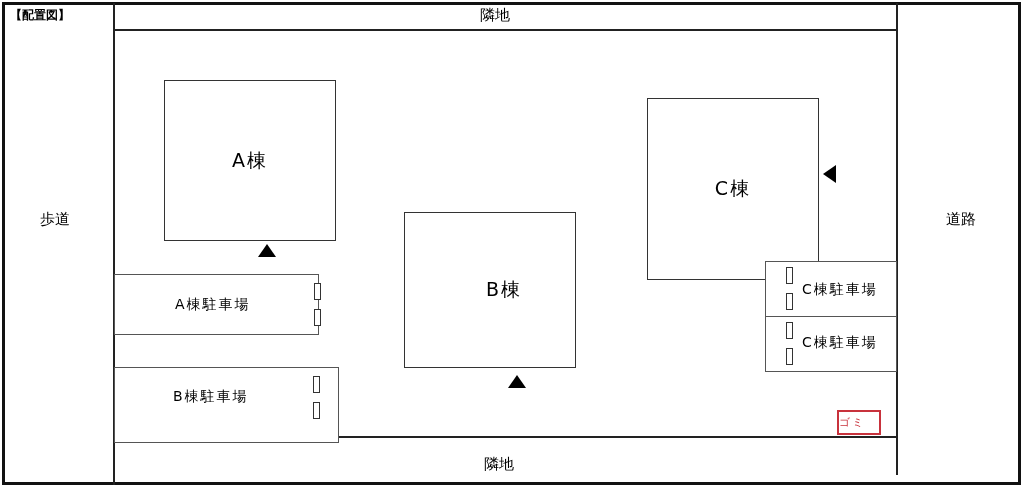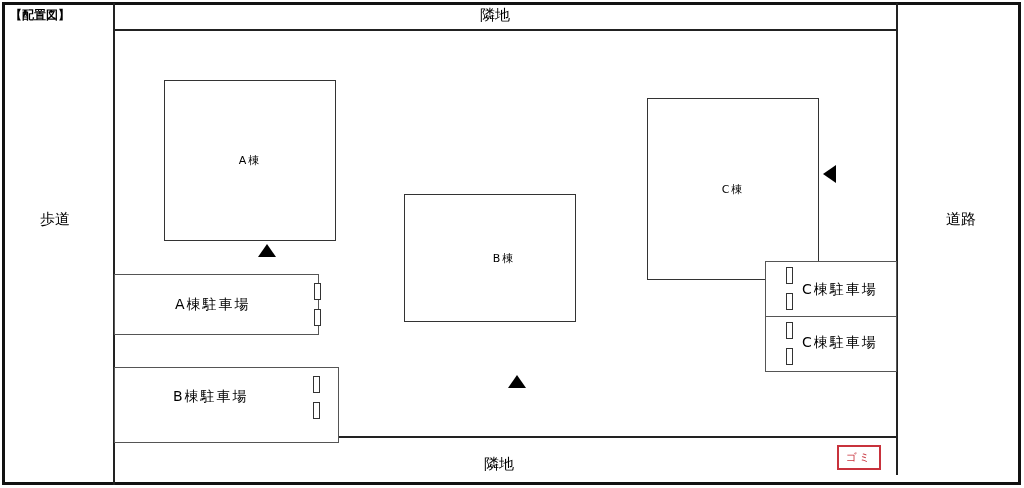--- a/index.html
+++ b/index.html
@@ -2,26 +2,26 @@
 <html><head>
 <meta charset="utf-8">
 <style>
   html,body{margin:0;padding:0;background:#fff;}
   body{width:1024px;height:488px;position:relative;overflow:hidden;font-family:"DejaVu Sans","Liberation Sans",sans-serif;color:#000;}
   .abs{position:absolute;box-sizing:border-box;}
   .frame{left:2px;top:2px;width:1019px;height:483px;border:3px solid #111;}
   .vline{background:#222;width:2px;}
   .hline{background:#222;height:2px;}
   .lbl{position:absolute;font-size:14px;white-space:nowrap;}
-  .bldg{border:1px solid #333;background:#fff;display:flex;align-items:center;justify-content:center;font-size:11px;letter-spacing:2px;}
+  .bldg{border:1px solid #333;background:#fff;display:flex;align-items:center;justify-content:center;font-size:19px;letter-spacing:2px;}
   .park{border:1px solid #555;background:#fff;font-size:14px;letter-spacing:2px;}
   .slot{position:absolute;width:5px;height:15px;border:1px solid #333;background:#fff;}
   .tri-up{width:0;height:0;border-left:9px solid transparent;border-right:9px solid transparent;border-bottom:13px solid #000;}
   .tri-left{width:0;height:0;border-top:9px solid transparent;border-bottom:9px solid transparent;border-right:13px solid #000;}
-  .gomi{border:2px solid #c8323c;color:#c8323c;font-size:11px;display:flex;align-items:center;justify-content:center;letter-spacing:2px;margin-top:35px;}
+  .gomi{border:2px solid #c8323c;color:#c8323c;font-size:11px;display:flex;align-items:center;justify-content:flex-start;letter-spacing:2px;}
 </style>
 </head>
 <body>
 
 <div class="abs frame"></div>
 
 <div class="lbl" style="left:10px;top:7px;font-size:12px;font-weight:bold;">【配置図】</div>
 
 <div class="abs vline" style="left:113px;top:3px;height:482px;"></div>
 <div class="abs vline" style="left:896px;top:3px;height:472px;"></div>
@@ -31,21 +31,21 @@
 
 <div class="lbl" style="left:480px;top:6px;font-size:15px;">隣地</div>
 <div class="lbl" style="left:484px;top:455px;font-size:15px;">隣地</div>
 
 <div class="lbl" style="left:40px;top:210px;font-size:15px;">歩道</div>
 <div class="lbl" style="left:946px;top:210px;font-size:15px;">道路</div>
 
 <div class="abs bldg" style="left:164px;top:80px;width:172px;height:161px;">
   <span>A棟</span>
 </div>
-<div class="abs bldg" style="left:404px;top:194px;width:172px;height:128px;padding-left:28px;">
+<div class="abs bldg" style="left:404px;top:212px;width:172px;height:156px;padding-left:28px;">
   <span>B棟</span>
 </div>
 <div class="abs bldg" style="left:647px;top:98px;width:172px;height:182px;">
   <span>C棟</span>
 </div>
 
 <div class="abs tri-up" style="left:258px;top:244px;"></div>
 <div class="abs tri-up" style="left:508px;top:375px;"></div>
 <div class="abs tri-left" style="left:823px;top:165px;"></div>
 

